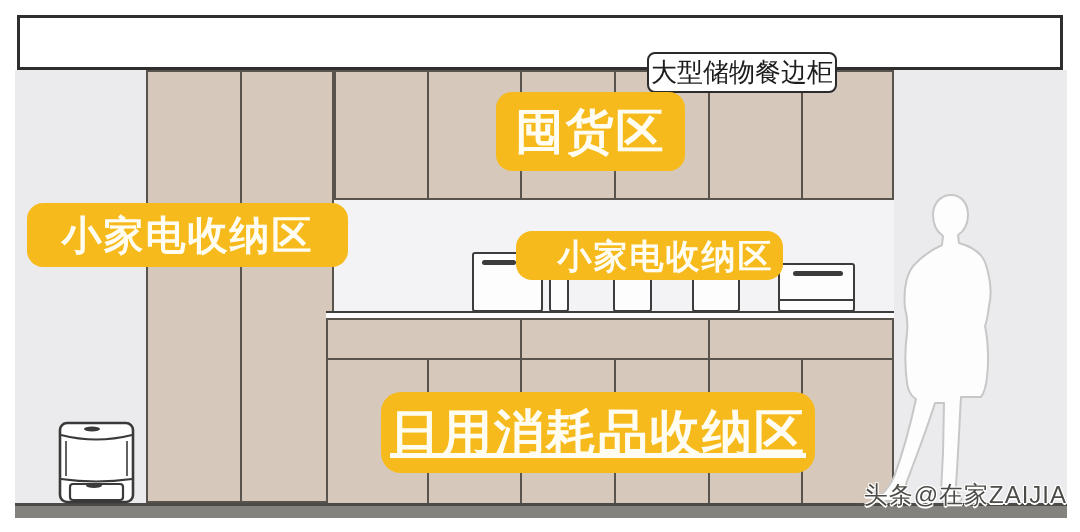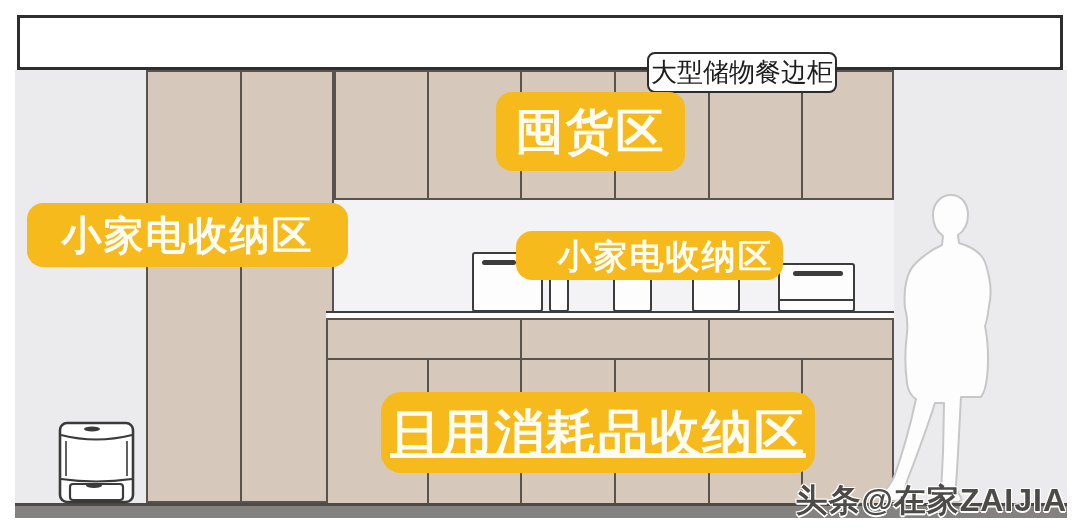--- a/index.html
+++ b/index.html
@@ -39,21 +39,21 @@
        border-radius:16px;text-align:right;line-height:1;margin-left:8px;}
   #tag-stockpile{left:488px;top:92px;width:189px;height:79px;font-size:48px;}
   #tag-cleaning{left:19px;top:203px;width:321px;height:64px;font-size:40px;}
   #tag-small-appliance{left:508px;top:231px;width:235px;height:49px;font-size:34px;padding-left:32px;}
   #tag-daily{left:373px;top:392px;width:434px;height:81px;font-size:50px;border-radius:20px;text-decoration:underline;}
   #callout{left:647px;top:52px;width:190px;height:41px;background:#ffffff;
            border:2px solid #2b2b2b;border-radius:8px;display:flex;align-items:center;
            justify-content:center;font-size:26px;color:#1d1d1d;font-weight:400;box-sizing:border-box;}
 
   
-  #watermark{right:13px;top:479px;font-size:32px;font-weight:bold;color:#4c4b47;
+  #watermark{right:13px;top:479px;font-size:24px;font-weight:normal;color:#4c4b47;
      text-shadow:-1px -1px 0 #fff,1px -1px 0 #fff,-1px 1px 0 #fff,1px 1px 0 #fff,0 2px 0 #fff;
      letter-spacing:1px;}
 </style>
 </head>
 <body>
 
 <div class="abs" id="wall"></div>
 <div class="abs" id="niche"></div>
 <div class="abs" id="soffit"></div>
 <div class="abs" id="floor"></div>

